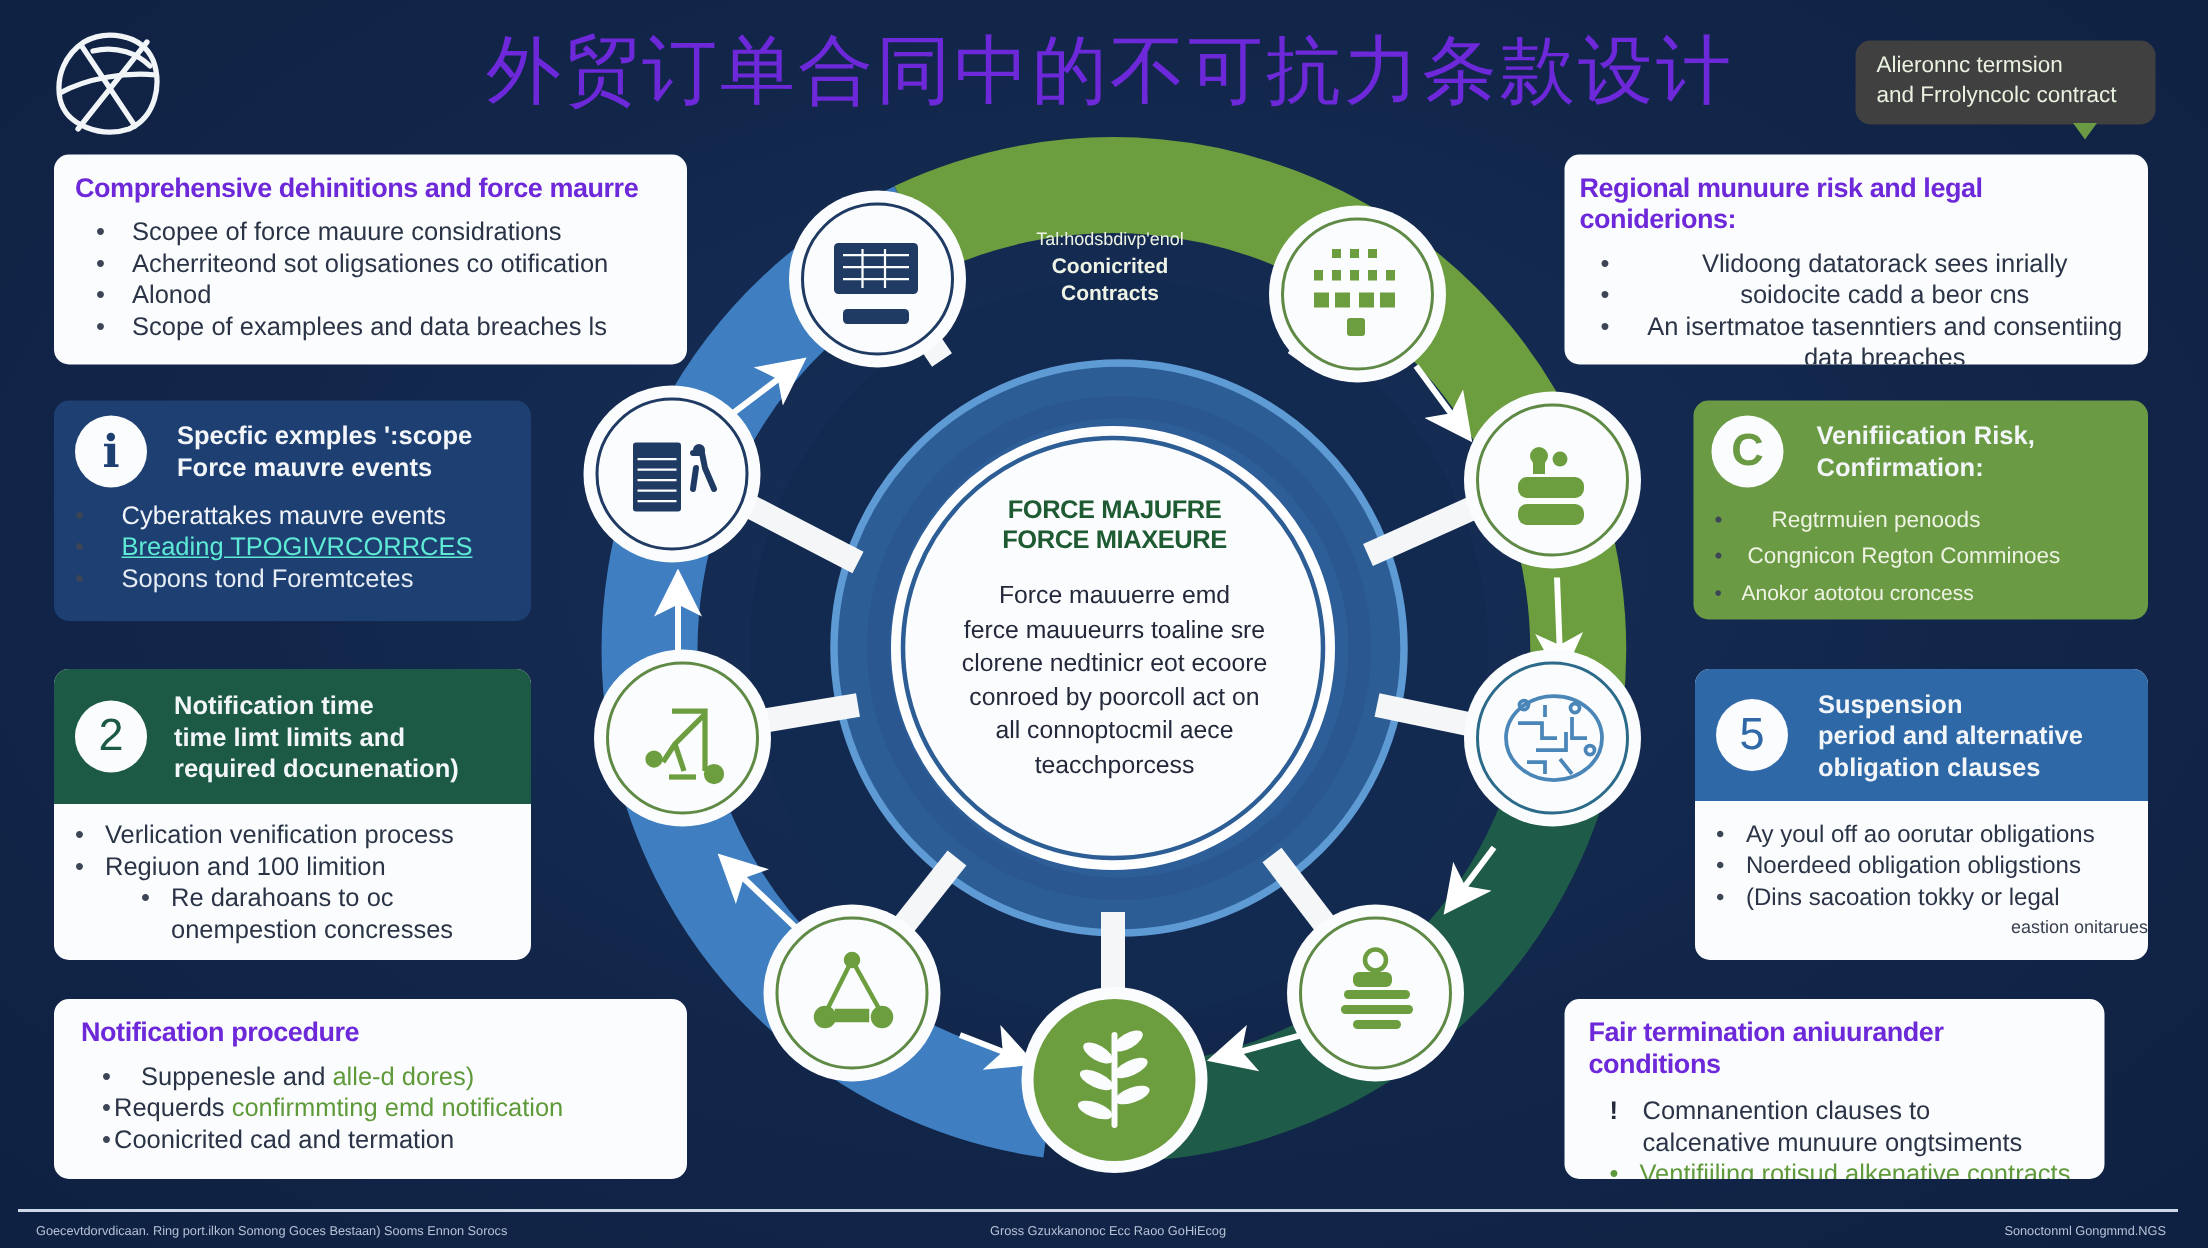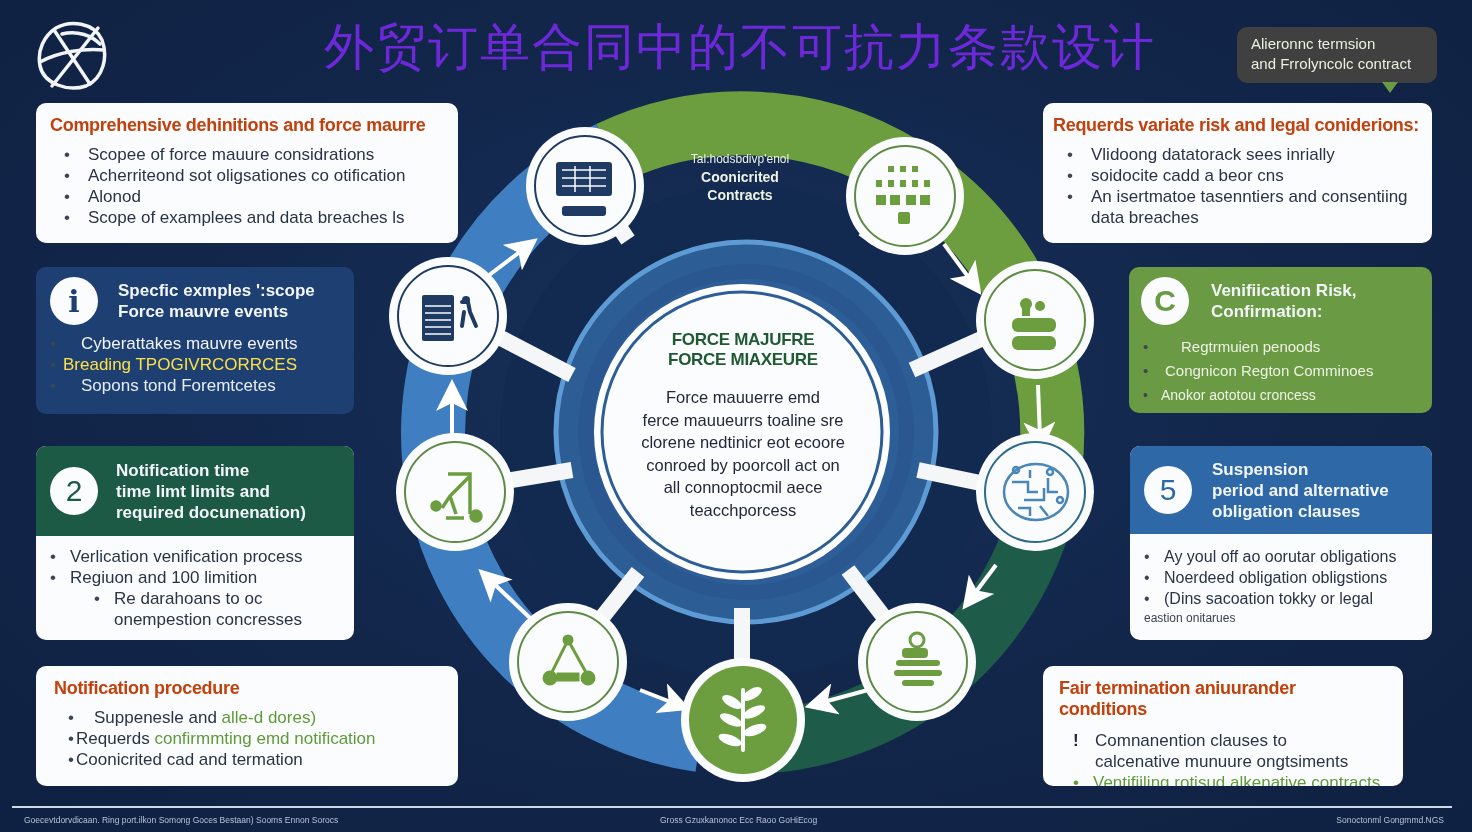--- a/index.html
+++ b/index.html
@@ -21,21 +21,21 @@
     background: #404040; border-radius: 10px; color: #e9f1df;
     font-size: 15px; line-height: 20px; padding: 7px 14px;
   }
   .bubble::after {
     content: ""; position: absolute; left: 145px; bottom: -10px;
     border-left: 8px solid transparent; border-right: 8px solid transparent;
     border-top: 11px solid #6b9a44;
   }
   .card { position: absolute; border-radius: 10px; overflow: hidden; }
   .card.white { background: #fbfcfd; }
-  .card h3 { font-size: 18px; font-weight: 700; color: #c2410c; letter-spacing: -0.3px; }
+  .card h3 { font-size: 18px; font-weight: 700; color: #6d28d9; letter-spacing: -0.3px; }
   .card ul { list-style: none; }
   .card li { position: relative; padding-left: 38px; font-size: 17px; line-height: 21px; color: #2a3446; }
   .card li::before { content: "•"; position: absolute; left: 14px; top: 0; color: #3c4556; }
   .card li.green { color: #5f9a3a; }
   .card li.green::before { color: #5f9a3a; }
   .card li.pin::before { content: "ǃ"; color: #20283a; font-weight: 700; left: 14px; }
 
   .head-band { display: flex; align-items: center; padding: 0 14px; }
   .num-badge {
     width: 48px; height: 48px; border-radius: 50%; background: #fbfcfd;
@@ -299,21 +299,21 @@
 <div class="card" style="left:36px;top:267px;width:318px;height:147px;background:#1d3f72;padding:10px 0;">
   <div class="head-band" style="align-items:center;">
     <div class="num-badge" style="color:#1d3f72;font-weight:700;font-family:'DejaVu Serif',serif;">i</div>
     <div class="htext" style="margin-left:20px;">
       <div>Specfic exmples ':scope</div>
       <div>Force mauvre events</div>
     </div>
   </div>
   <ul style="margin-top:8px;">
     <li style="color:#f1f4f8;padding-left:45px;">Cyberattakes mauvre events</li>
-    <li style="color:#fde047;padding-left:27px;">Breading TPOGIVRCORRCES</li>
+    <li style="color:#5eead4;padding-left:45px;text-decoration:underline;">Breading TPOGIVRCORRCES</li>
     <li style="color:#e6ecf4;padding-left:45px;">Sopons tond Foremtcetes</li>
   </ul>
 </div>
 
 <div class="card" style="left:36px;top:446px;width:318px;height:194px;background:#fbfcfd;">
   <div class="head-band" style="background:#1c5a45;height:90px;">
     <div class="num-badge" style="color:#1c5a45;">2</div>
     <div class="htext">
       <div>Notification time</div>
       <div>time limt limits and</div>
@@ -336,22 +336,22 @@
     <li style="padding-left:22px;">
       <span>Requerds </span><span style="color:#5f9a3a;">confirmmting emd notification</span>
     </li>
     <li style="padding-left:22px;">
       <span>Coonicrited cad and termation</span>
     </li>
   </ul>
 </div>
 
 <div class="card white" style="left:1043px;top:103px;width:389px;height:140px;padding:12px 10px;">
-  <h3>Requerds variate risk and legal coniderions:</h3>
-  <ul style="margin-top:8px;">
+  <h3>Regional munuure risk and legal coniderions:</h3>
+  <ul style="margin-top:8px;text-align:center;">
     <li>Vlidoong datatorack sees inrially</li>
     <li>soidocite cadd a beor cns</li>
     <li>An isertmatoe tasenntiers and consentiing data breaches</li>
   </ul>
 </div>
 
 <div class="card" style="left:1129px;top:267px;width:303px;height:146px;background:#6b9a44;padding:10px 0;">
   <div class="head-band" style="padding-left:12px;">
     <div class="num-badge" style="color:#6b9a44;font-weight:700;">C</div>
     <div class="htext" style="margin-left:22px;">
@@ -373,21 +373,21 @@
       <div>Suspension</div>
       <div>period and alternative</div>
       <div>obligation clauses</div>
     </div>
   </div>
   <ul style="margin-top:12px;">
     <li style="padding-left:34px;font-size:16px;">Ay youl off ao oorutar obligations</li>
     <li style="padding-left:34px;font-size:16px;">Noerdeed obligation obligstions</li>
     <li style="padding-left:34px;font-size:16px;">(Dins sacoation tokky or legal</li>
   </ul>
-  <div style="padding-left:14px;font-size:12px;color:#3a4252;margin-top:2px;">eastion onitarues</div>
+  <div style="padding-left:14px;font-size:12px;color:#3a4252;margin-top:2px;text-align:right;">eastion onitarues</div>
 </div>
 
 <div class="card white" style="left:1043px;top:666px;width:360px;height:120px;padding:12px 16px;">
   <h3>Fair termination aniuurander conditions</h3>
   <ul style="margin-top:10px;">
     <li class="pin" style="padding-left:36px;padding-right:20px;">Comnanention clauses to calcenative munuure ongtsiments</li>
     <li class="green" style="padding-left:34px;">Ventifiiling rotisud alkenative contracts</li>
   </ul>
 </div>
 

